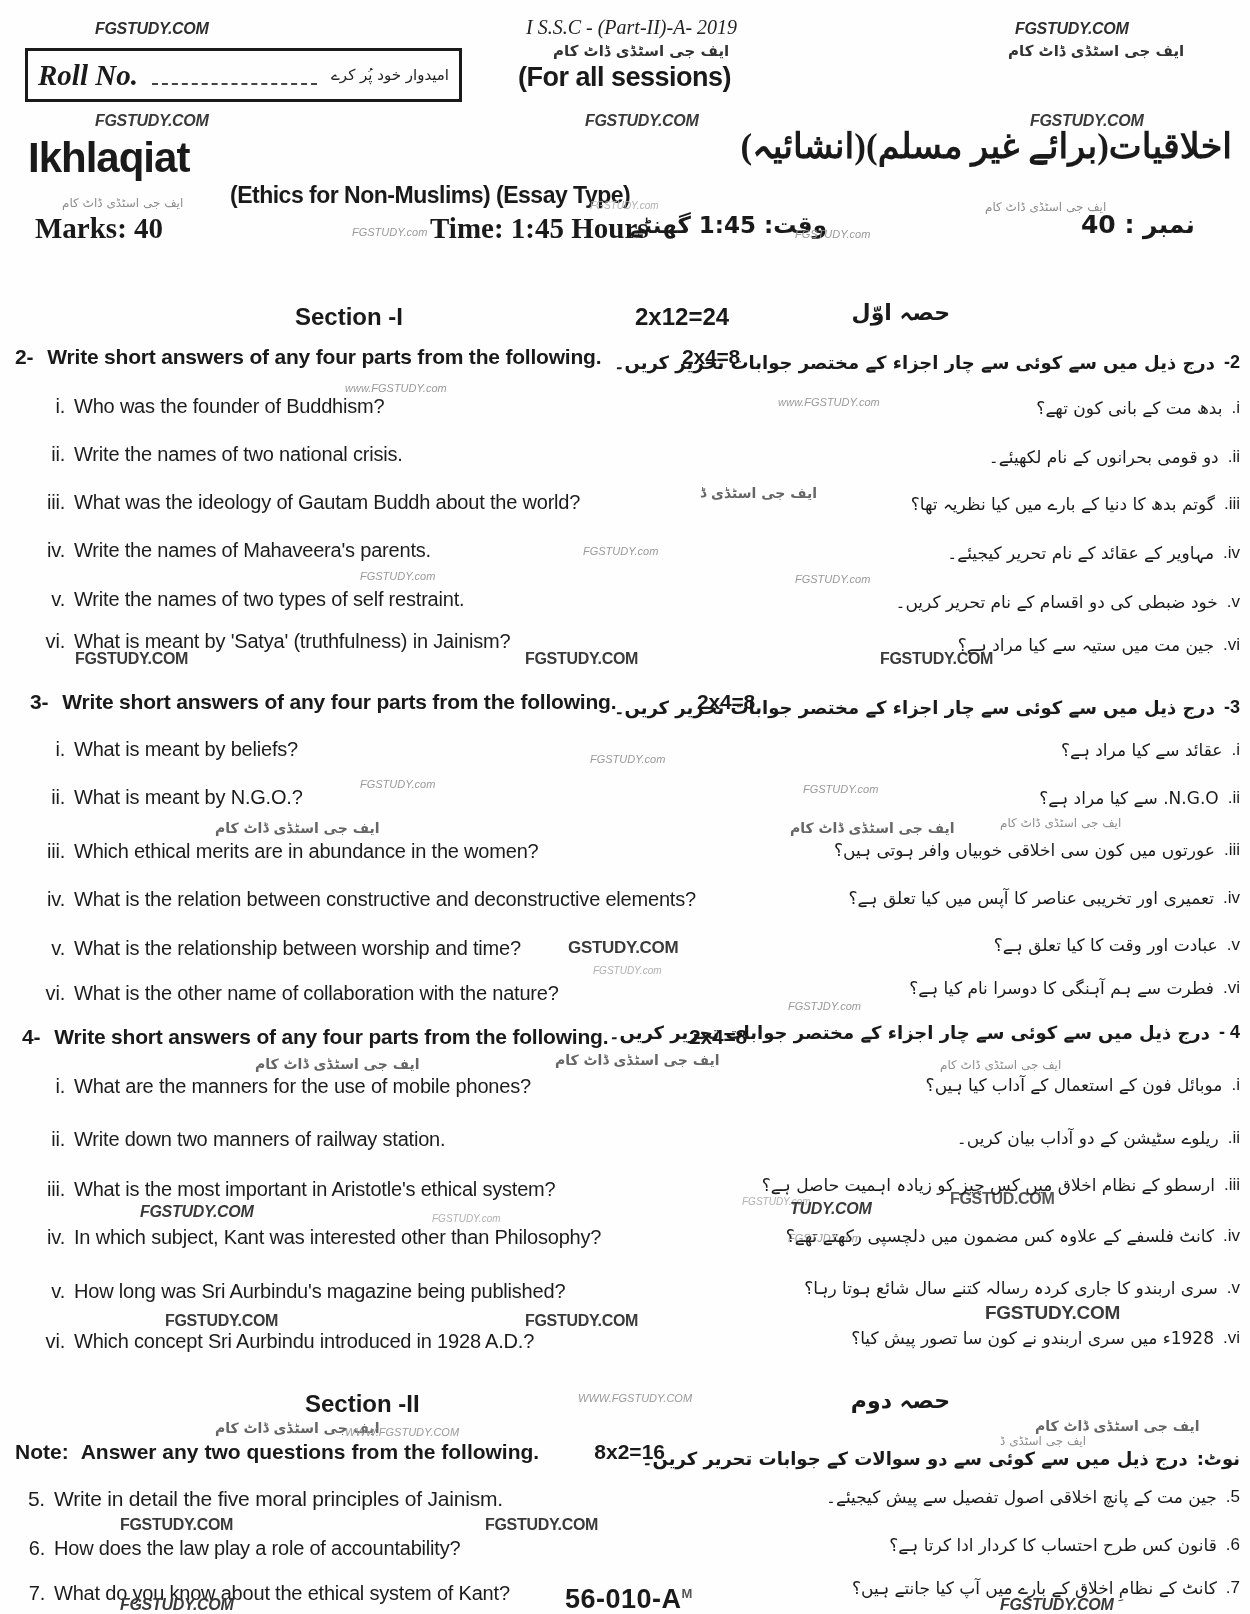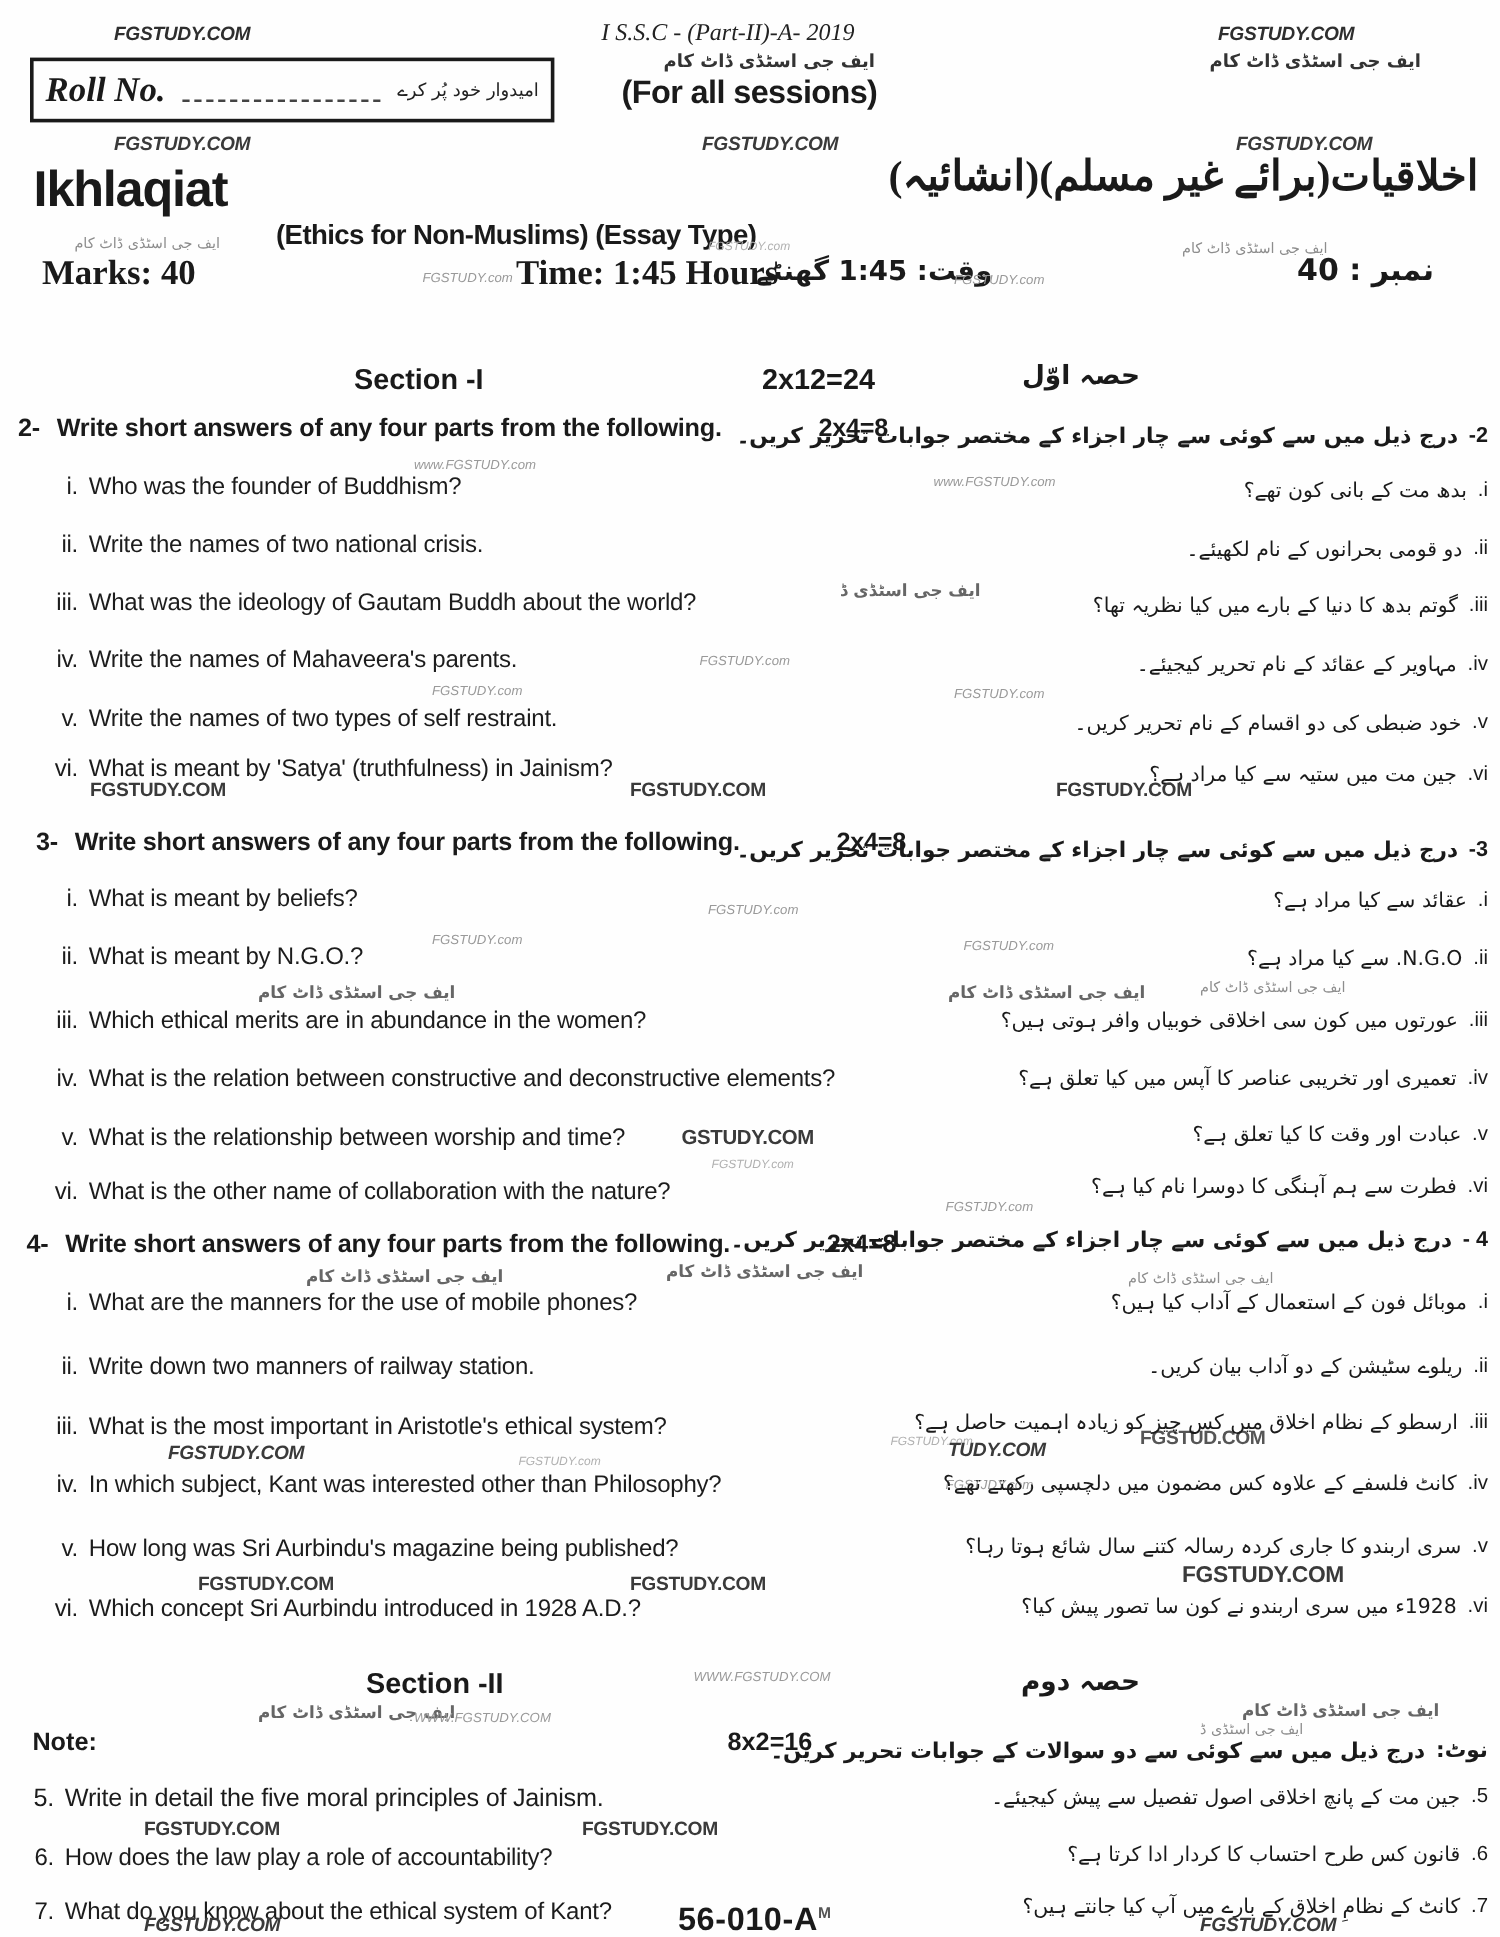--- a/index.html
+++ b/index.html
@@ -29,36 +29,36 @@
   
   .sec-label{font-weight:bold;font-size:24px;}
   .sec-ur{font-size:22px;font-weight:bold;}
   .q-header{display:flex;gap:14px;font-weight:bold;font-size:21px;letter-spacing:-0.2px;width:725px;}
   .q-header .qmarks{margin-left:auto;}
   .en-part{display:flex;gap:9px;font-size:20px;letter-spacing:-0.2px;color:#1c1c1c;}
   .en-part .pnum{width:30px;text-align:right;flex:0 0 auto;}
   .ur-line{right:10px;display:flex;direction:rtl;gap:9px;font-size:17px;white-space:nowrap;}
   .ur-line.hdr{font-weight:bold;font-size:18px;}
   .ur-line .ptext{font-family:"DejaVu Sans",sans-serif;}
-  .note-row{display:flex;gap:12px;font-weight:bold;font-size:21px;width:650px;margin-left:12px;}
+  .note-row{display:flex;gap:12px;font-weight:bold;font-size:21px;width:650px;}
   .note-row .qmarks{margin-left:auto;}
   
   .wmB{font-style:italic;font-weight:bold;font-size:16px;color:#3a3a3a;letter-spacing:-0.3px;}
   .wmS{font-style:italic;font-size:11px;color:#999;}
   .wmT{font-style:italic;font-size:10px;color:#b0b0b0;}
   .wmU{font-size:14px;color:#666;font-weight:bold;}
   .wmU2{font-size:12px;color:#8d8d8d;}
   .code{font-weight:bold;font-size:27px;letter-spacing:0.5px;}
   .code sup{font-size:13px;color:#555;}
 </style>
 </head>
 <body>
 
 <span class="abs brand" style="left:95px;top:20px;">FGSTUDY.COM</span>
-<span class="abs exam-line" style="left:501px;top:16px;">I S.S.C - (Part-II)-A- 2019</span>
+<span class="abs exam-line" style="left:526px;top:16px;">I S.S.C - (Part-II)-A- 2019</span>
 <span class="abs brand" style="left:1015px;top:20px;">FGSTUDY.COM</span>
 <span class="abs hdr-urdu urdu" style="left:553px;top:42px;">ایف جی اسٹڈی ڈاٹ کام</span>
 <span class="abs hdr-urdu urdu" style="left:1008px;top:42px;">ایف جی اسٹڈی ڈاٹ کام</span>
 <span class="abs sessions" style="left:518px;top:62px;">(For all sessions)</span>
 
 <div class="abs rollbox">
   <span class="roll-label">Roll No.</span>
   <span class="roll-dashes"></span>
   <span class="roll-urdu urdu">امیدوار خود پُر کرے</span>
 </div>
@@ -299,20 +299,21 @@
 <span class="abs sec-label" style="left:305px;top:1390px;">Section -II</span>
 <span class="abs wmS" style="left:578px;top:1392px;">WWW.FGSTUDY.COM</span>
 <span class="abs sec-ur urdu" style="right:300px;top:1388px;">حصہ دوم</span>
 <span class="abs wmU urdu" style="left:215px;top:1420px;">ایف جی اسٹڈی ڈاٹ کام</span>
 <span class="abs wmS" style="left:345px;top:1426px;">WWW.FGSTUDY.COM</span>
 <span class="abs wmU urdu" style="left:1035px;top:1418px;">ایف جی اسٹڈی ڈاٹ کام</span>
 <span class="abs wmU2 urdu" style="left:1000px;top:1434px;">ایف جی اسٹڈی ڈ</span>
 
 <div class="abs note-row" style="left:15px;top:1440px;">
   <span>Note:</span>
+  <span>Answer any two questions from the following.</span>
   <span class="qmarks">8x2=16</span>
 </div>
 <div class="abs ur-line hdr" style="top:1448px;">
   <span class="ptext">نوٹ:</span>
   <span class="ptext">درج ذیل میں سے کوئی سے دو سوالات کے جوابات تحریر کریں۔</span>
 </div>
 
 <div class="abs en-part" style="left:15px;top:1487px;font-weight:bold;font-size:21px;">
     <span class="pnum" style="font-weight:normal;">5.</span>
     <span style="font-weight:normal;">Write in detail the five moral principles of Jainism.</span>

